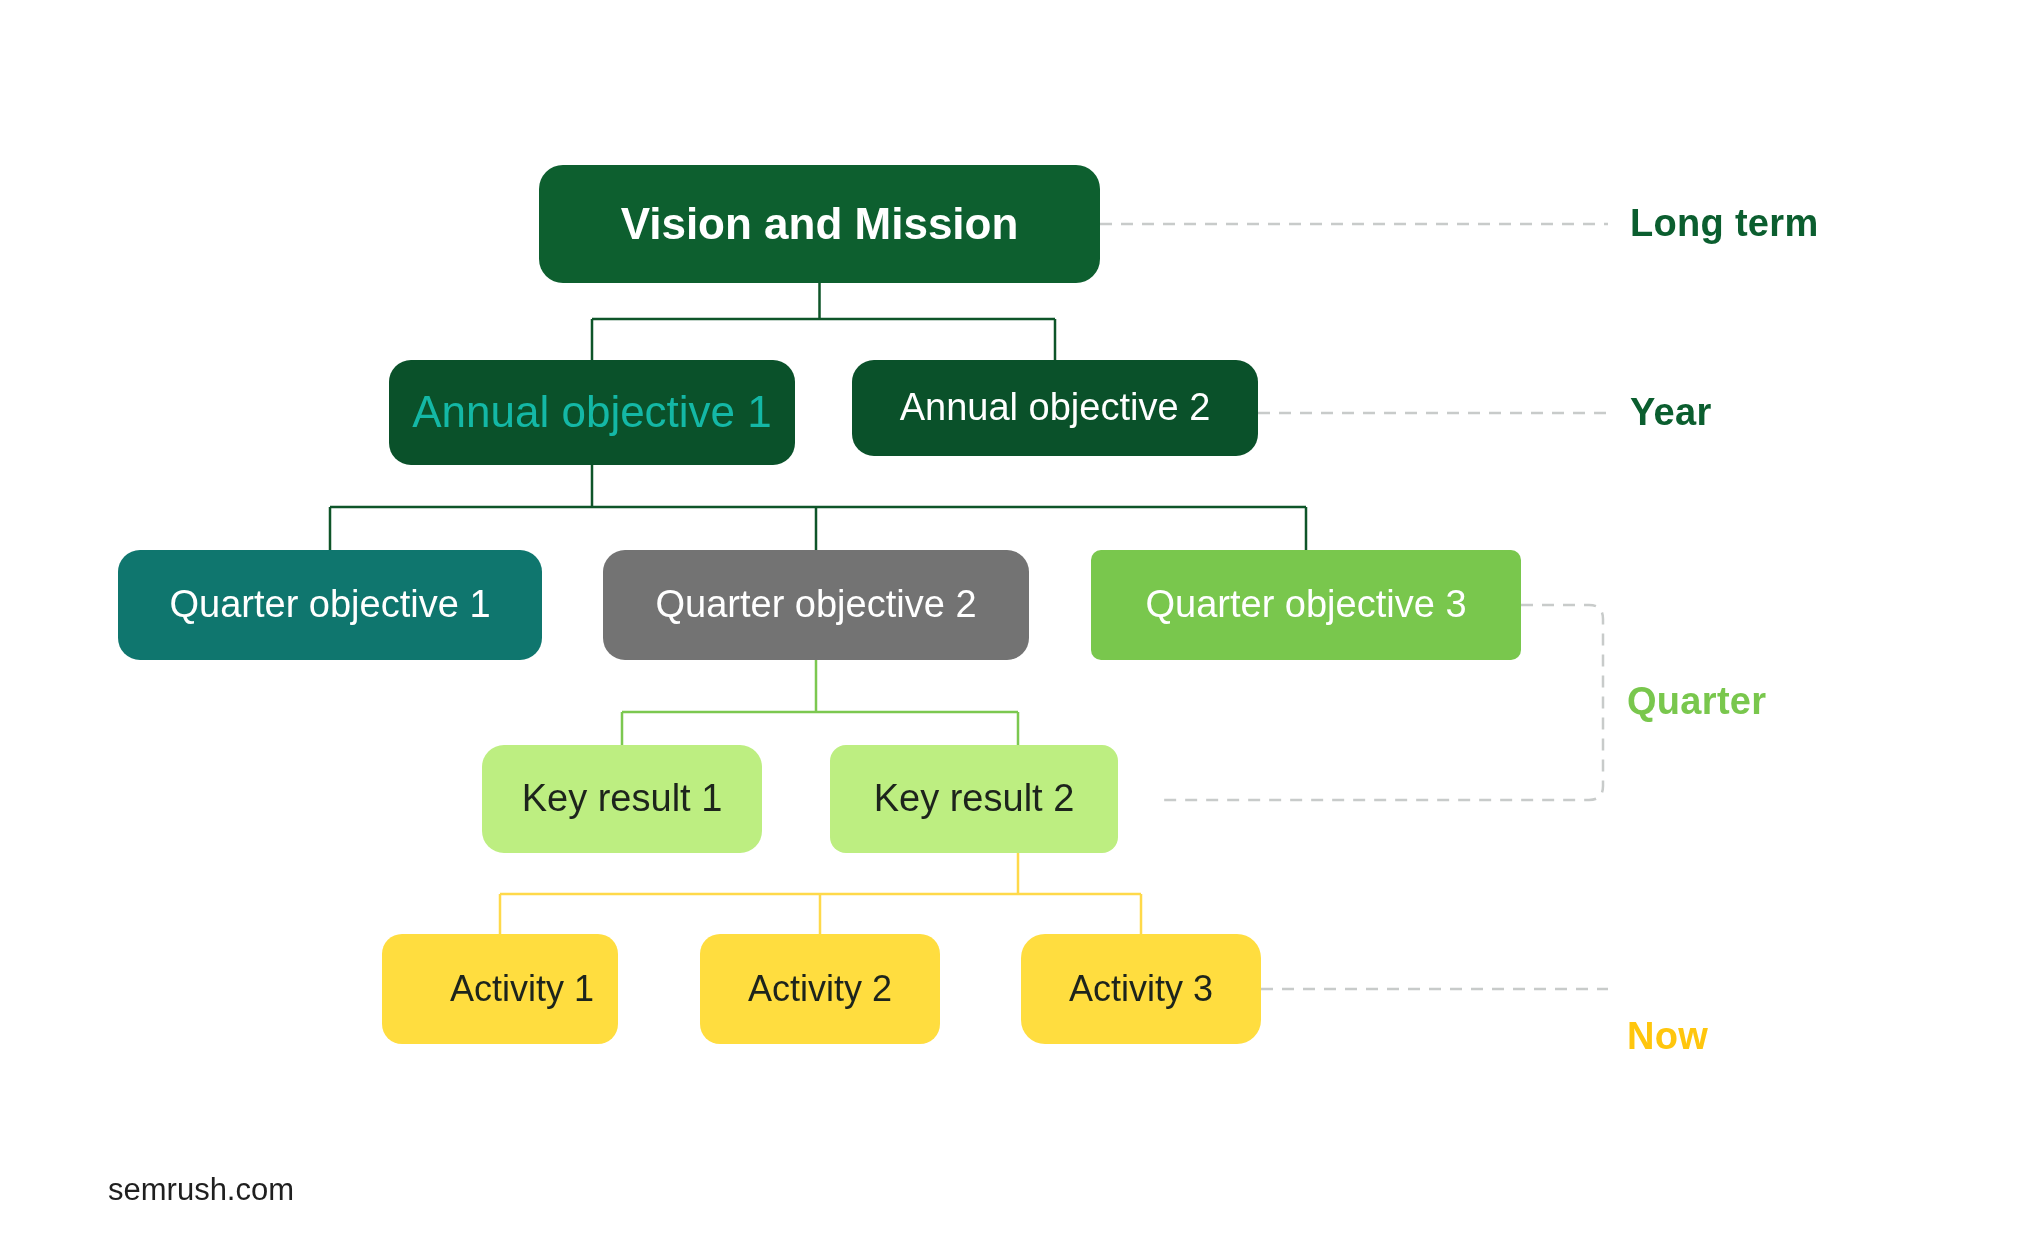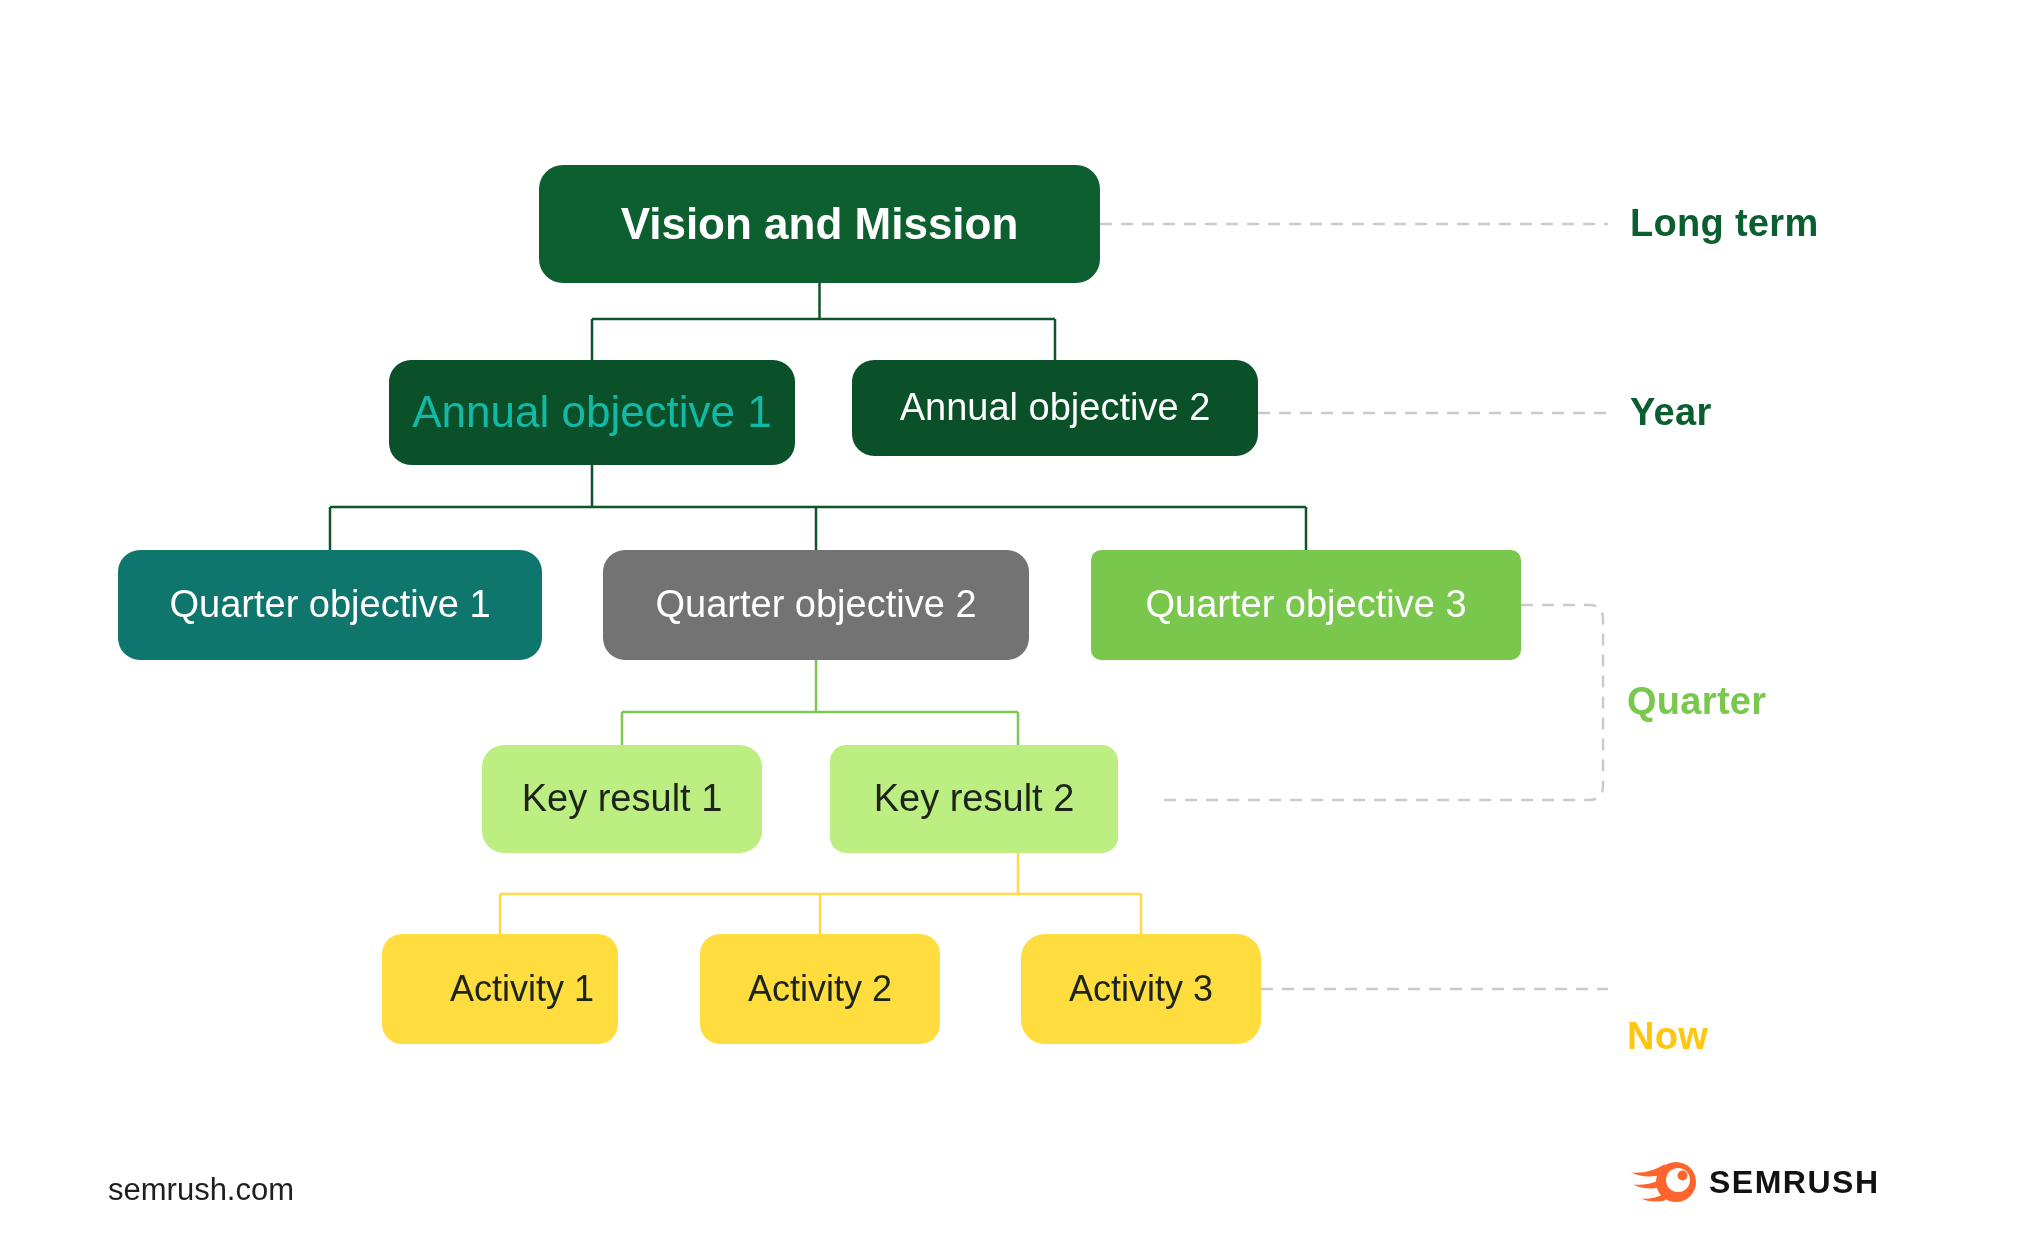--- a/index.html
+++ b/index.html
@@ -59,27 +59,14 @@
 
   <div id="callout-layer">
       <div class="callout" style="left: 1630px; top: 224px; color: rgb(11, 94, 47);">Long term</div>
       <div class="callout" style="left: 1630px; top: 413px; color: rgb(11, 94, 47);">Year</div>
       <div class="callout" style="left: 1627px; top: 702px; color: rgb(121, 199, 77);">Quarter</div>
       <div class="callout" style="left: 1627px; top: 989px; color: rgb(255, 198, 13); margin-top: 48px;">Now</div>
     </div>
 
   <div class="footer-site">semrush.com</div>
 
-  <div class="footer-logo">
-    <svg width="70" height="48" viewBox="0 0 70 48">
-      <g fill="#FF642D">
-        <path d="M37 6 C27 12.5 15 15.5 3 14.5 C12 19 25 19.5 34 16.5 Z"></path>
-        <path d="M31 22.5 C23 26 13 27.5 5 26.5 C13 30.5 23 31.5 31 29.5 Z"></path>
-        <path d="M35 36.5 C28 40 19 41.5 13 40.5 C20 44 30 44.5 38 42 Z"></path>
-        <circle cx="48" cy="24" r="20"></circle>
-      </g>
-      <circle cx="50" cy="22" r="12" fill="#ffffff"></circle>
-      <circle cx="54.5" cy="17.5" r="5" fill="#FF642D"></circle>
-    </svg>
-    <span class="logo-text">SEMRUSH</span>
-  </div>
 
 </div>
 
 </body></html>

